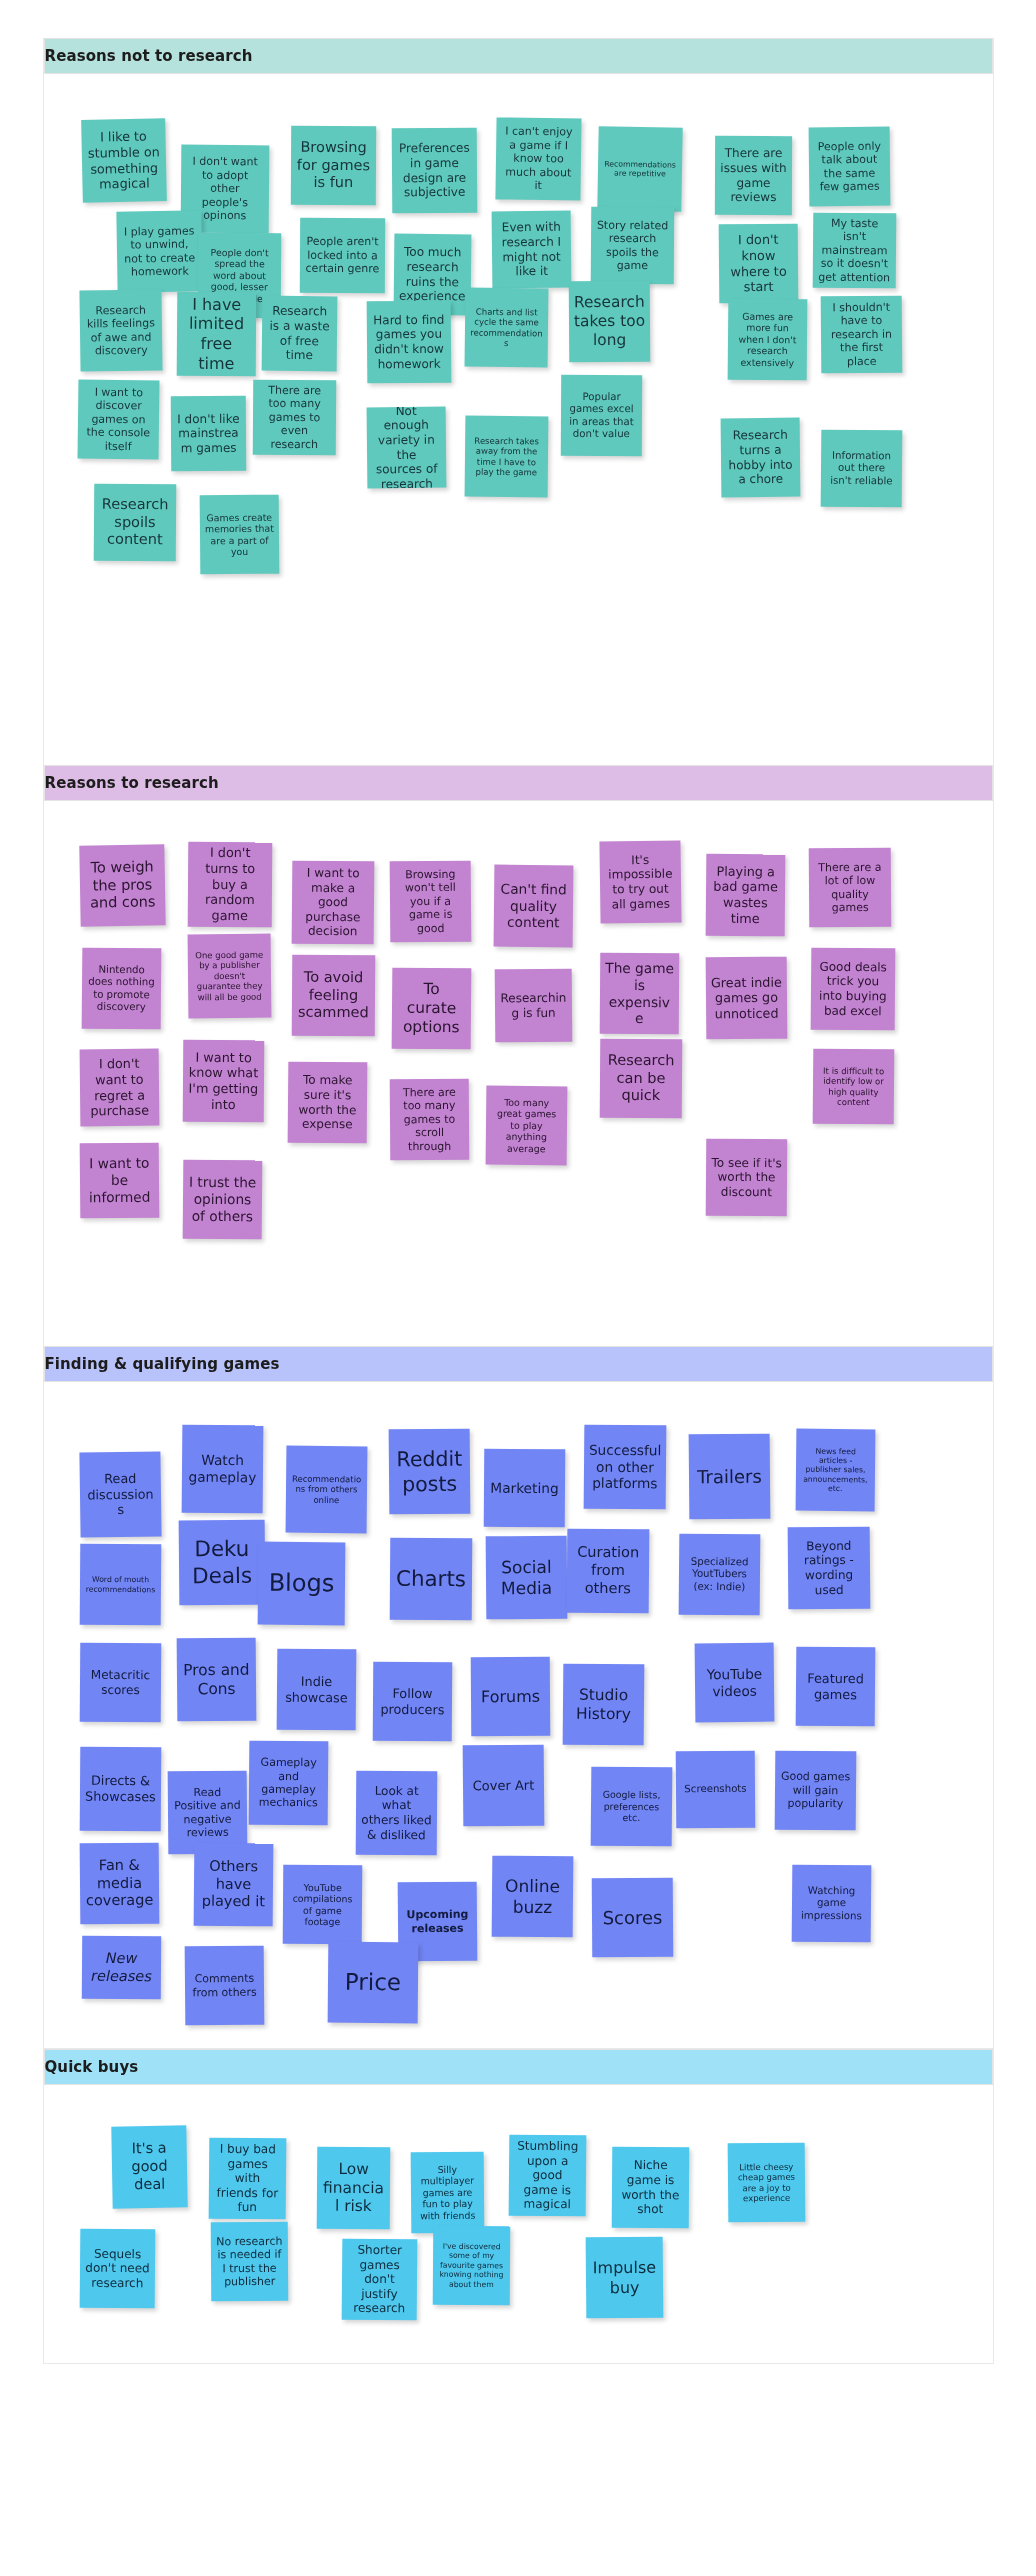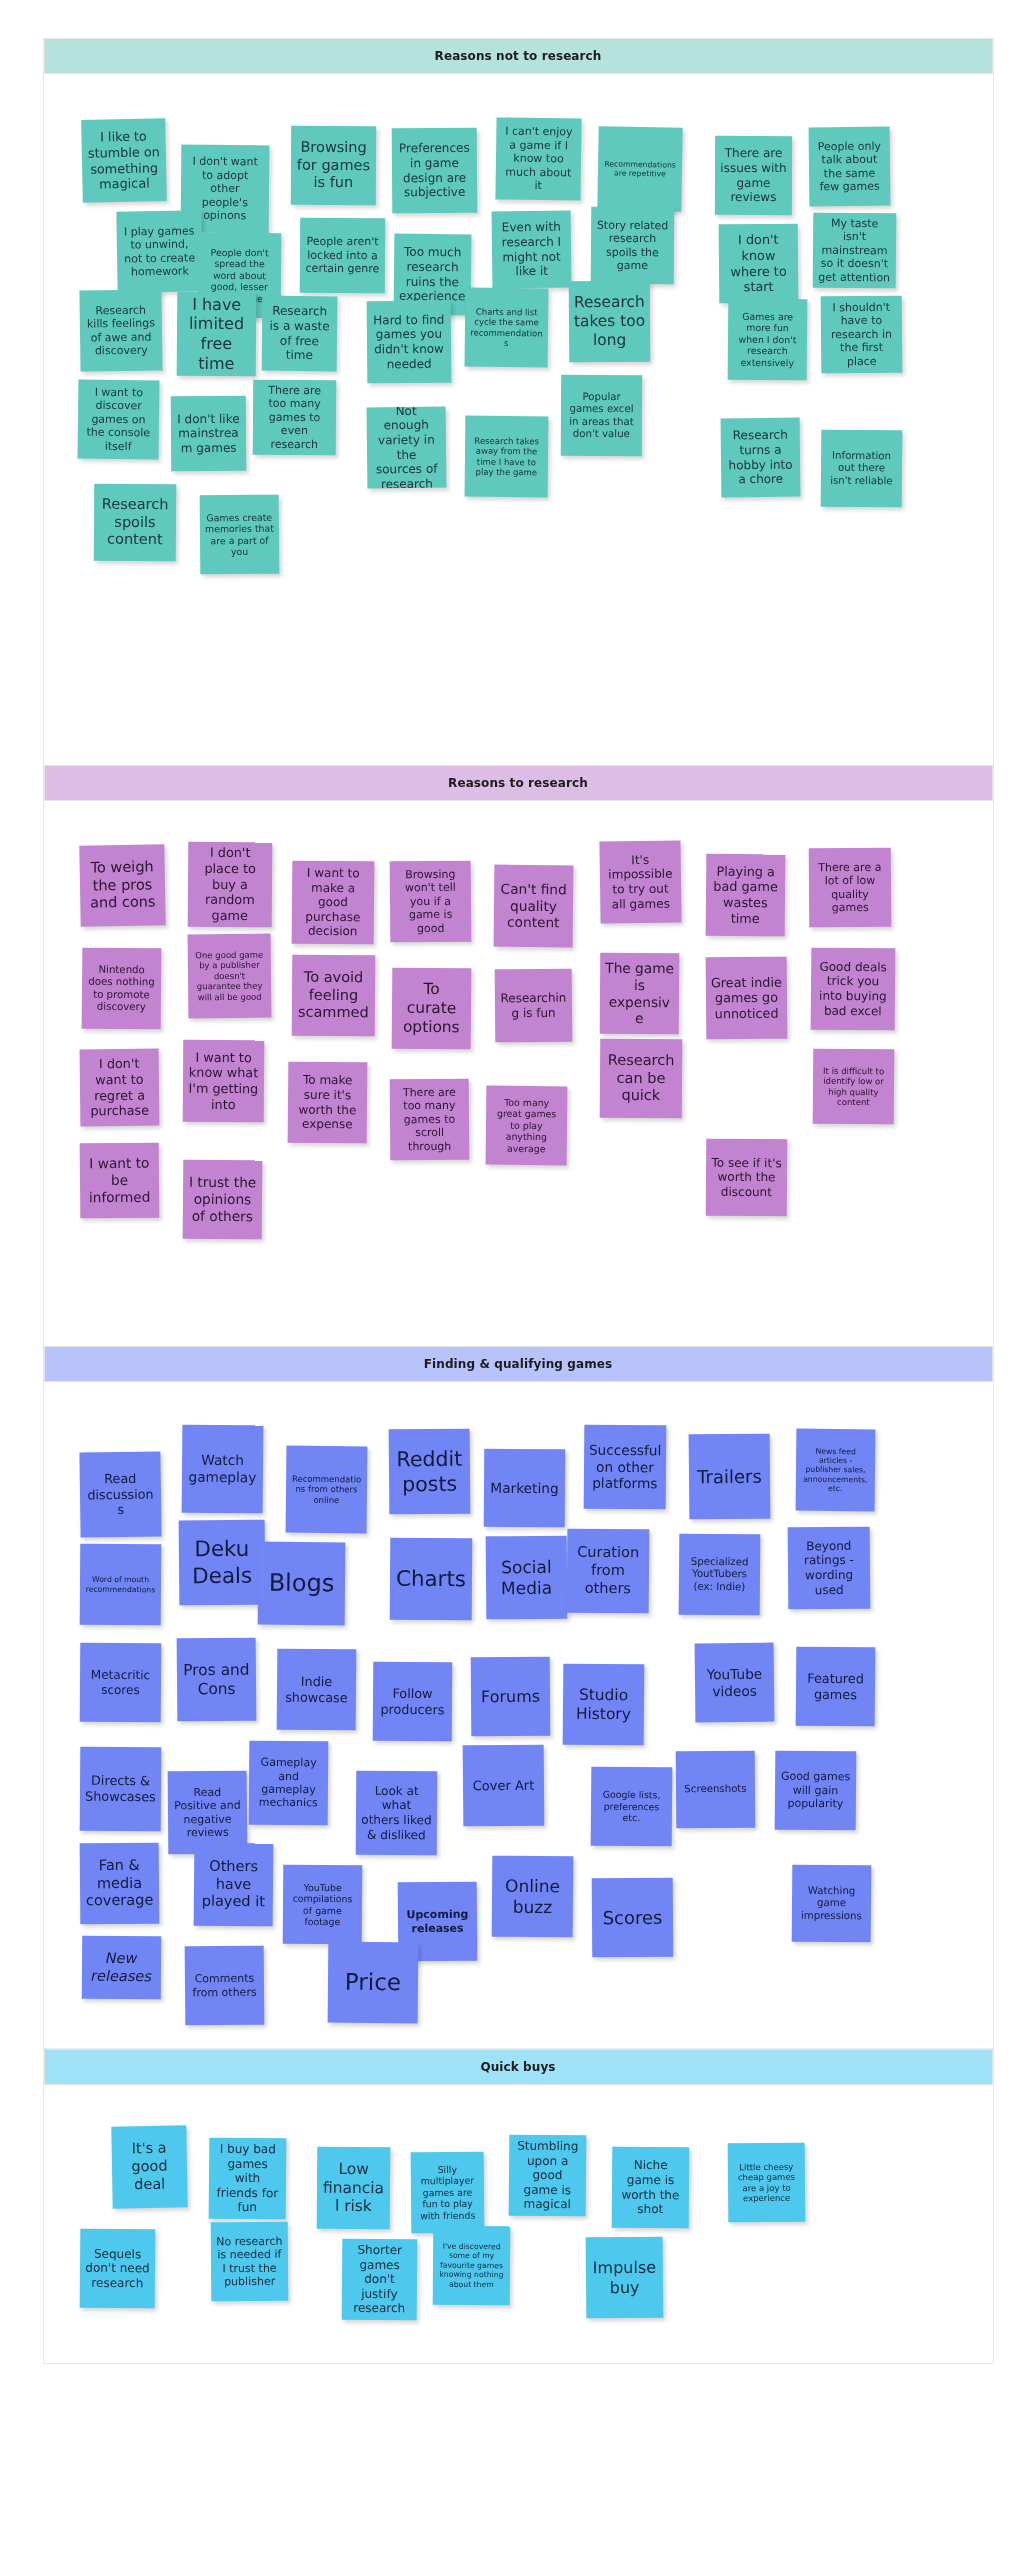--- a/index.html
+++ b/index.html
@@ -25,26 +25,25 @@
     position: relative;
     margin: 0 auto;
     background: #ffffff;
     border: 0.6px solid #e8e8e8;
     border-top: none;
   }
   .section-header {
     width: 100%;
     text-align: center;
     font-weight: bold;
-    font-size: 12px;
+    font-size: 15px;
     color: #1c1c1c;
     letter-spacing: 0.1px;
     display: flex;
     align-items: center;
-    justify-content: center;
     border: 0.6px solid #e4e4e4;
   }
   .section-body {
     position: relative;
     width: 100%;
     overflow: hidden;
   }
   .note {
     position: absolute;
     display: flex;
@@ -133,21 +132,21 @@
           <div class="note teal" style="left: 36px; top: 216px; width: 82px; height: 81px; font-size: 11px; transform: rotate(-0.8deg);">
             <span>Research kills feelings of awe and discovery</span>
           </div>
           <div class="note teal" style="left: 133px; top: 218px; width: 79px; height: 84px; font-size: 16px; transform: rotate(0.4deg);">
             <span>I have limited free time</span>
           </div>
           <div class="note teal" style="left: 218px; top: 222px; width: 75px; height: 75px; font-size: 12px; transform: rotate(0.6deg);">
             <span>Research is a waste of free time</span>
           </div>
           <div class="note teal" style="left: 323px; top: 227px; width: 84px; height: 82px; font-size: 12px; transform: rotate(-0.5deg);">
-            <span>Hard to find games you didn't know needed</span>
+            <span>Hard to find games you didn't know homework</span>
           </div>
           <div class="note teal" style="left: 421px; top: 214px; width: 83px; height: 79px; font-size: 8.5px; transform: rotate(0.7deg);">
             <span>Charts and list cycle the same recommendations</span>
           </div>
           <div class="note teal" style="left: 525px; top: 207px; width: 81px; height: 81px; font-size: 15.4px; transform: rotate(-0.4deg);">
             <span>Research takes too long</span>
           </div>
           <div class="note teal" style="left: 684px; top: 225px; width: 79px; height: 81px; font-size: 9.4px; transform: rotate(0.5deg);">
             <span>Games are more fun when I don't research extensively</span>
           </div>
@@ -188,21 +187,21 @@
       </div>
       <div class="section" style="position: absolute; left: 0px; top: 765px; width: 951px; height: 582px;">
         <div class="section-header hdr-purple" style="height: 36px;">
           <span>Reasons to research</span>
         </div>
         <div class="section-body" style="height: 545px;">
           <div class="note purple" style="left: 36px; top: 44px; width: 85px; height: 81px; font-size: 14.5px; transform: rotate(-1deg);">
             <span>To weigh the pros and cons</span>
           </div>
           <div class="note purple" style="left: 144px; top: 41px; width: 84px; height: 85px; font-size: 12.8px; transform: rotate(0.4deg);">
-            <span>I don't place to buy a random game</span>
+            <span>I don't turns to buy a random game</span>
           </div>
           <div class="note purple" style="left: 248px; top: 60px; width: 82px; height: 83px; font-size: 12px; transform: rotate(0.5deg);">
             <span>I want to make a good purchase decision</span>
           </div>
           <div class="note purple" style="left: 346px; top: 60px; width: 81px; height: 81px; font-size: 11px; transform: rotate(-0.5deg);">
             <span>Browsing won't tell you if a game is good</span>
           </div>
           <div class="note purple" style="left: 450px; top: 64px; width: 79px; height: 82px; font-size: 13.7px; transform: rotate(0.6deg);">
             <span>Can't find quality content</span>
           </div>

